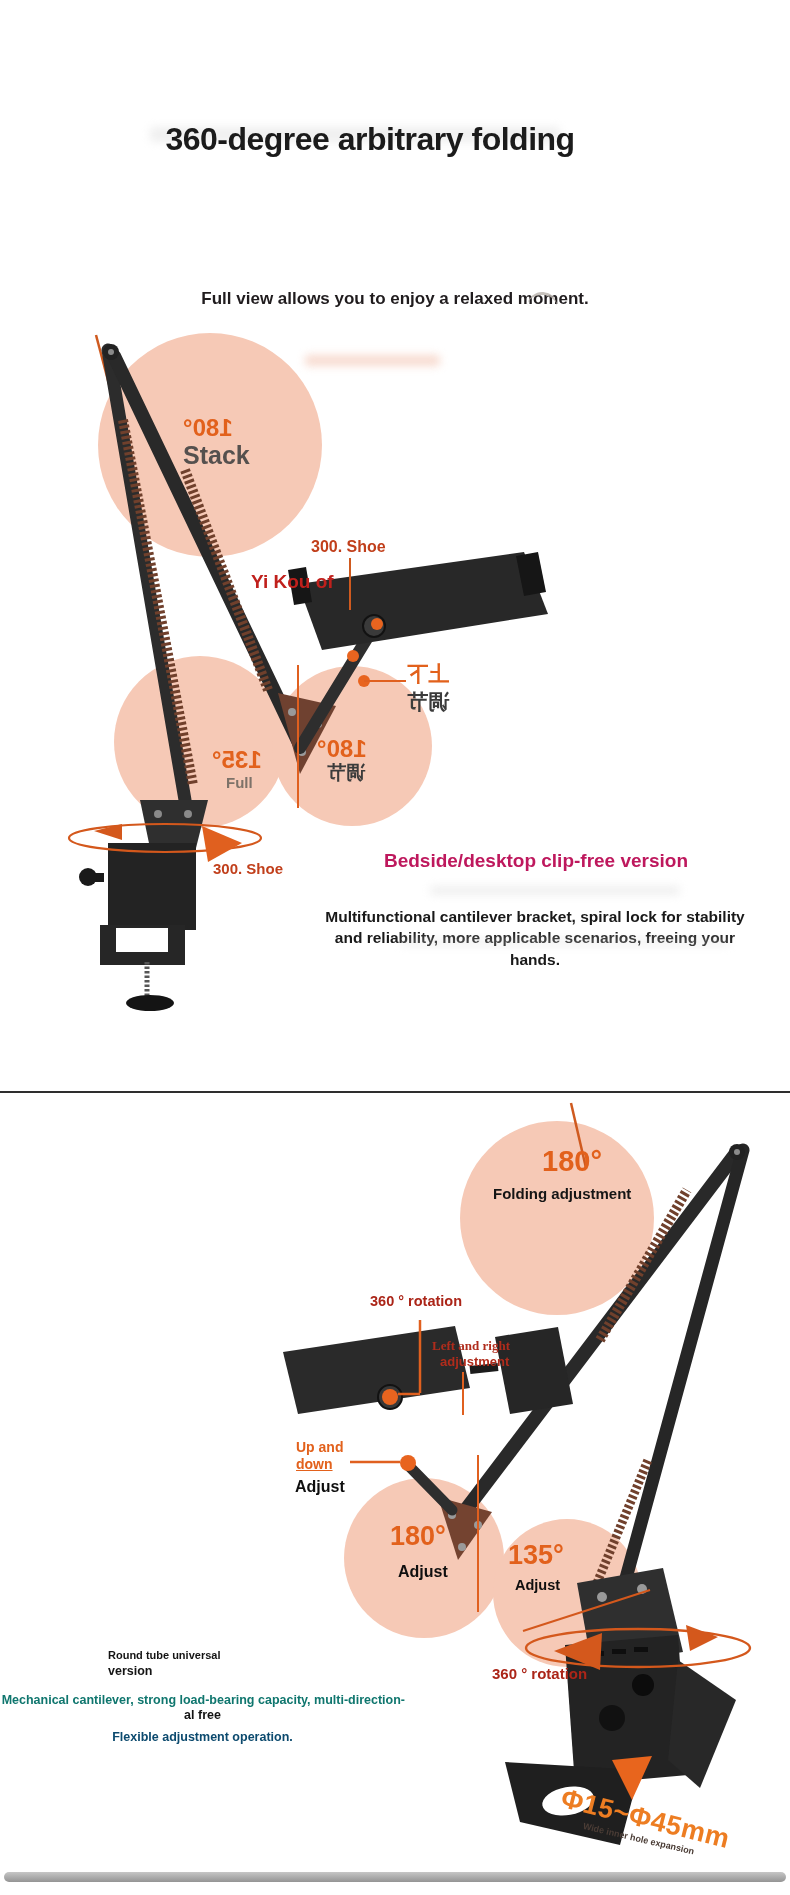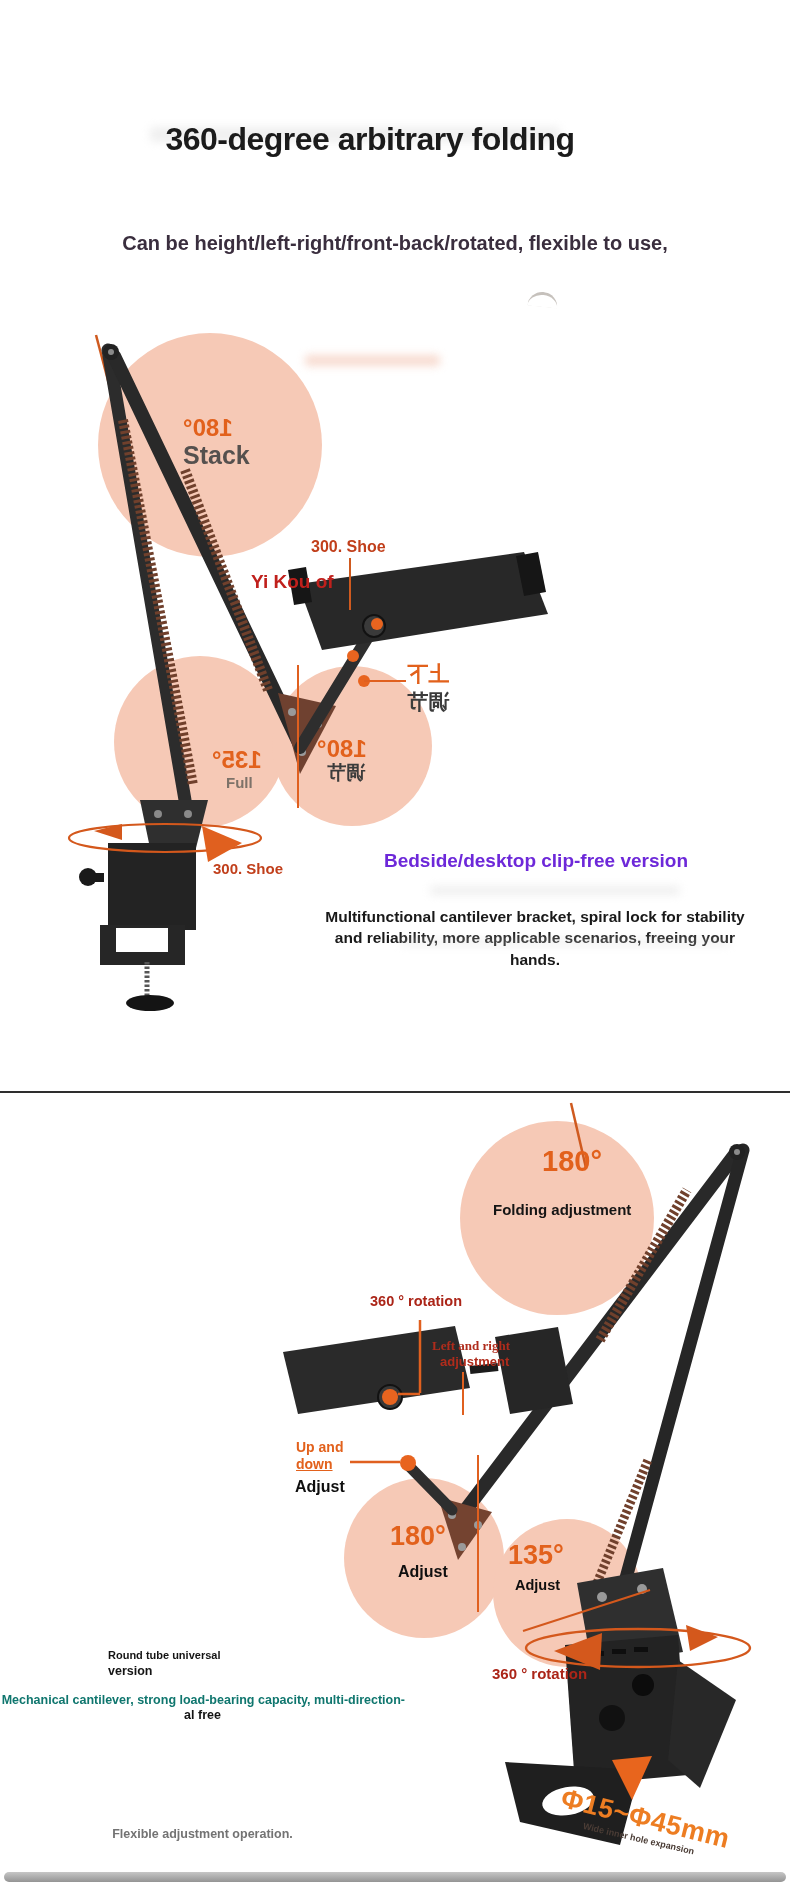--- a/index.html
+++ b/index.html
@@ -4,34 +4,34 @@
 <style>
   html,body{margin:0;padding:0;background:#fff;}
   #page{position:relative;width:790px;height:1895px;background:#ffffff;overflow:hidden;
         font-family:"Liberation Sans",sans-serif;}
   .abs{position:absolute;}
   .lbl{position:absolute;font-weight:bold;line-height:1.08;white-space:nowrap;}
   .mx{transform:scaleX(-1);}
   .orange{color:#e2611c;}
   .shoe{color:#c13f1b;}
   .dred{color:#b02c1c;}
-  .dk{color:#6d28d9;}
+  .dk{color:#be185d;}
   .ctr{text-align:center;white-space:normal;}
   .ghost{position:absolute;background:#dcdcdc;filter:blur(4px);opacity:.45;border-radius:4px;}
   .title{position:absolute;width:740px;left:0;text-align:center;font-weight:bold;color:#1b1b1b;letter-spacing:-.5px;}
   svg{position:absolute;}
 </style>
 </head>
 <body>
 
 <div id="page">
 
   <div class="ghost" style="left:150px;top:127px;width:410px;height:15px;"></div>
   <div class="title" style="top:121px;font-size:32px;">360-degree arbitrary folding</div>
-  <div class="lbl" style="left:0;top:233px;width:790px;text-align:center;font-size:20px;color:#3a2e3e;">Can be height/left-right/front-back/rotated, flexible to use,</div>
+  <div class="lbl" style="left:0;top:290px;width:790px;text-align:center;font-size:17px;color:#201c1e;">Full view allows you to enjoy a relaxed moment.</div>
 
   <div class="abs" style="left:528px;top:292px;width:30px;height:12px;border-top:3px solid #b8b2ac;border-radius:50% 50% 0 0/100% 100% 0 0;transform:rotate(6deg);opacity:.8;"></div>
   <div class="ghost" style="left:305px;top:355px;width:135px;height:11px;background:#f6d2c4;opacity:.8;"></div>
 
   <svg style="left:30px;top:300px;" width="540" height="720" viewBox="0 0 540 720">
 
     <g>
       <circle cx="180" cy="145" r="112" fill="#f6c9b6"></circle>
       <circle cx="170" cy="442" r="86" fill="#f6c9b6"></circle>
       <circle cx="322" cy="446" r="80" fill="#f6c9b6"></circle>
@@ -160,37 +160,37 @@
     </g>
     <g>
       <line x1="273" y1="536" x2="400" y2="495" stroke="#d4581c" stroke-width="2"></line>
       <ellipse cx="388" cy="553" rx="112" ry="19" stroke="#d4581c" stroke-width="2.4" fill="none"></ellipse>
       <polygon points="352,538 304,556 350,575" fill="#d4581c"></polygon>
       <polygon points="436,530 468,542 440,556" fill="#d4581c"></polygon>
     </g>
   </svg>
 
   <div class="lbl orange" style="left:542px;top:1146px;font-size:29px;">180°</div>
-  <div class="lbl" style="left:493px;top:1186px;font-size:15px;color:#151515;margin-top:16px;">Folding adjustment</div>
+  <div class="lbl" style="left:493px;top:1186px;font-size:15px;color:#151515;">Folding adjustment</div>
   <div class="lbl dred" style="left:370px;top:1294px;font-size:14.5px;color:#ab2518;">360 ° rotation</div>
   <div class="lbl dred" style="left:432px;top:1339px;font-size:13px;font-family:Liberation Serif, serif;">Left and right</div>
   <div class="lbl dred" style="left:440px;top:1355px;font-size:13px;">adjustment</div>
   <div class="lbl orange" style="left:296px;top:1440px;font-size:14px;">Up and</div>
   <div class="lbl orange" style="left:296px;top:1457px;font-size:14px;text-decoration:underline;">down</div>
   <div class="lbl" style="left:295px;top:1478px;font-size:16px;color:#0f0f0f;">Adjust</div>
   <div class="lbl orange" style="left:390px;top:1522px;font-size:27px;">180°</div>
   <div class="lbl" style="left:398px;top:1563px;font-size:16px;color:#0f0f0f;">Adjust</div>
   <div class="lbl orange" style="left:508px;top:1541px;font-size:27px;">135°</div>
   <div class="lbl" style="left:515px;top:1578px;font-size:14.5px;color:#0f0f0f;">Adjust</div>
   <div class="lbl dred" style="left:492px;top:1666px;font-size:15px;color:#ab2518;">360 ° rotation</div>
 
   <div class="lbl" style="left:108px;top:1650px;font-size:11px;color:#141414;">Round tube universal</div>
   <div class="lbl" style="left:108px;top:1665px;font-size:12.5px;color:#141414;">version</div>
   <div class="lbl" style="left:0;top:1694px;width:405px;text-align:right;font-size:12.5px;color:#0f766e;">Mechanical cantilever, strong load-bearing capacity, multi-direction-</div>
   <div class="lbl" style="left:0;top:1709px;width:405px;text-align:center;font-size:12.5px;color:#141414;">al free</div>
-  <div class="lbl" style="left:0;top:1828px;width:405px;text-align:center;font-size:12.5px;color:#737373;">Flexible adjustment operation.</div>
+  <div class="lbl" style="left:0;top:1731px;width:405px;text-align:center;font-size:12.5px;color:#0c4a6e;">Flexible adjustment operation.</div>
 
   <div class="lbl" style="left:565px;top:1784px;font-size:27px;color:#ed7d22;transform:rotate(14deg);transform-origin:left top;letter-spacing:.5px;">Φ15~Φ45mm</div>
   <div class="lbl" style="left:584px;top:1822px;font-size:9px;color:#4a3c35;transform:rotate(13deg);transform-origin:left top;">Wide inner hole expansion</div>
 
   <div class="abs" style="left:4px;top:1872px;width:782px;height:10px;border-radius:5px;background:linear-gradient(#c6c6c6,#949494);"></div>
 
 </div>
 
 </body></html>

